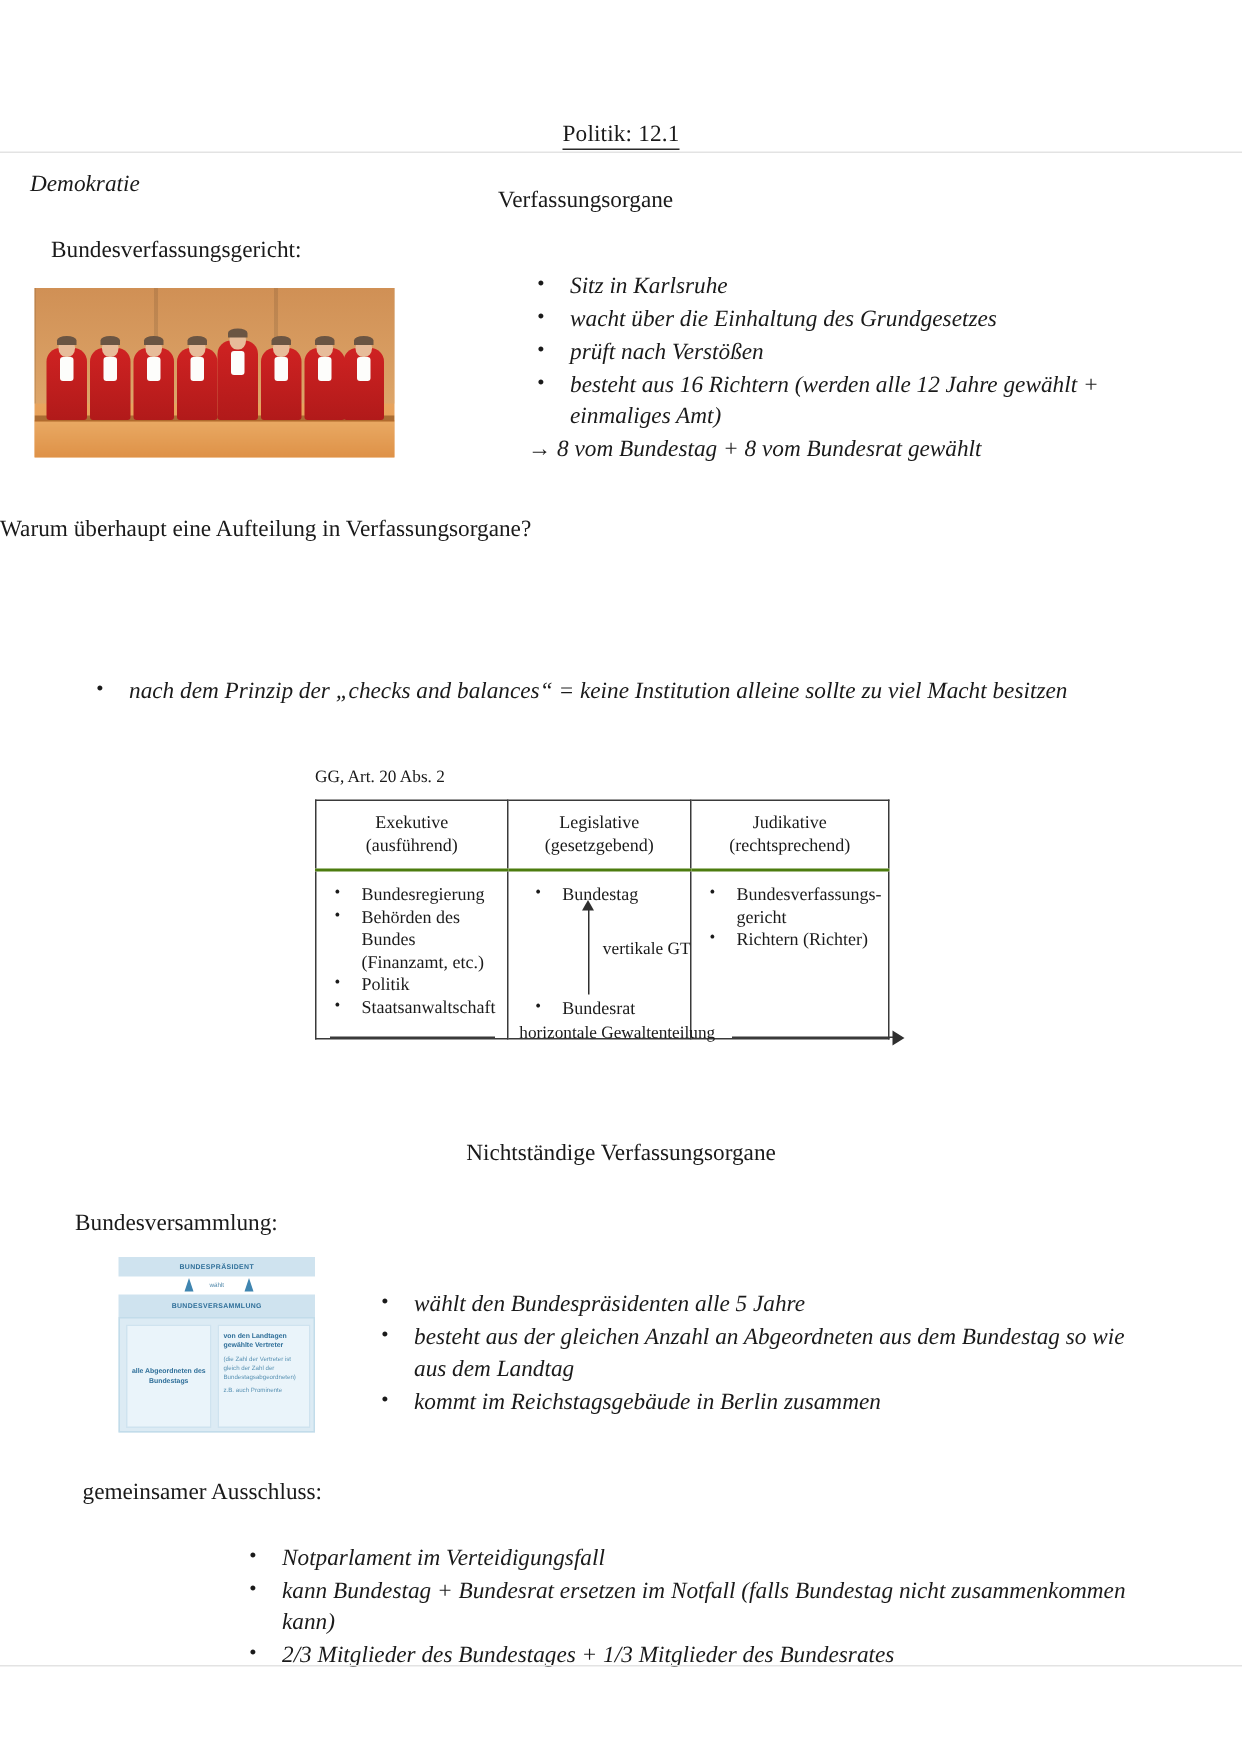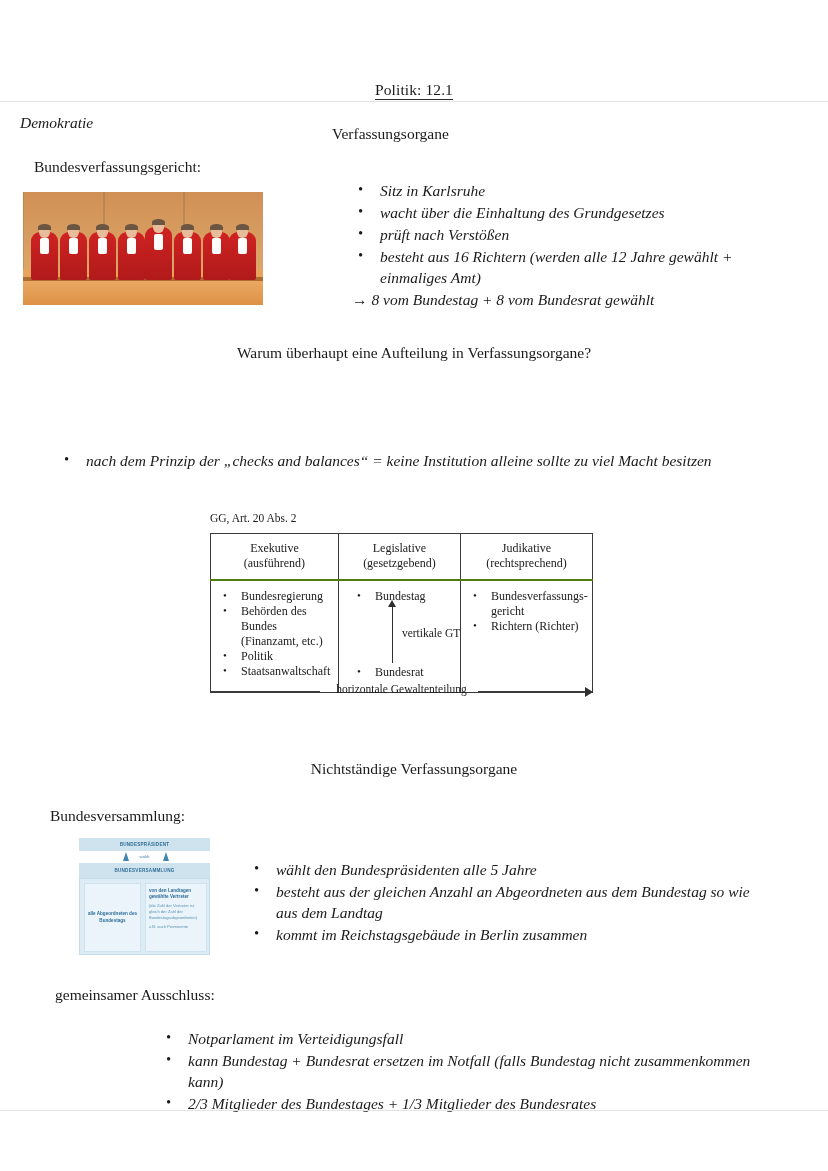--- a/index.html
+++ b/index.html
@@ -111,21 +111,21 @@
     font-size: 14px;
   }
   ul.blist > li.noBullet { padding-left: 0; }
   ul.blist > li.noBullet::before { content: ""; }
 
   .bvg-list { position: absolute; top: 180px; left: 352px; width: 450px; }
 
   
   .warum-h {
     position: absolute; top: 344px; left: 0; width: 828px;
-    text-align: center; font-size: 15.5px;
+    text-align: left; font-size: 15.5px;
   }
   .warum-list { position: absolute; top: 373px; left: 22px; width: 780px; }
   .checks-list { position: absolute; top: 450px; left: 58px; width: 760px; }
 
   
   .gg-label {
     position: absolute; top: 512px; left: 210px;
     font-size: 11.5px;
   }
   .gg-table {
@@ -173,21 +173,21 @@
     border-left:4px solid transparent; border-right:4px solid transparent;
     border-bottom:7px solid #2f2f2f;
   }
   .vert-label {
     position:absolute; left:57px; top:38px;
     font-size:11.5px; white-space:nowrap;
   }
 
   
   .horiz-wrap {
-    position:absolute; top:683px; left:210px; width:383px; height:18px;
+    position:absolute; top:683px; left:220px; width:383px; height:18px;
   }
   .horiz-wrap .seg {
     position:absolute; top:8px; height:1px; background:#3a3a3a;
   }
   .horiz-wrap .seg.left { left:0; width:110px; }
   .horiz-wrap .seg.right { left:268px; width:108px; }
   .horiz-wrap .htext {
     position:absolute; top:0; left:0; width:383px; text-align:center;
     font-size:11.5px;
   }

